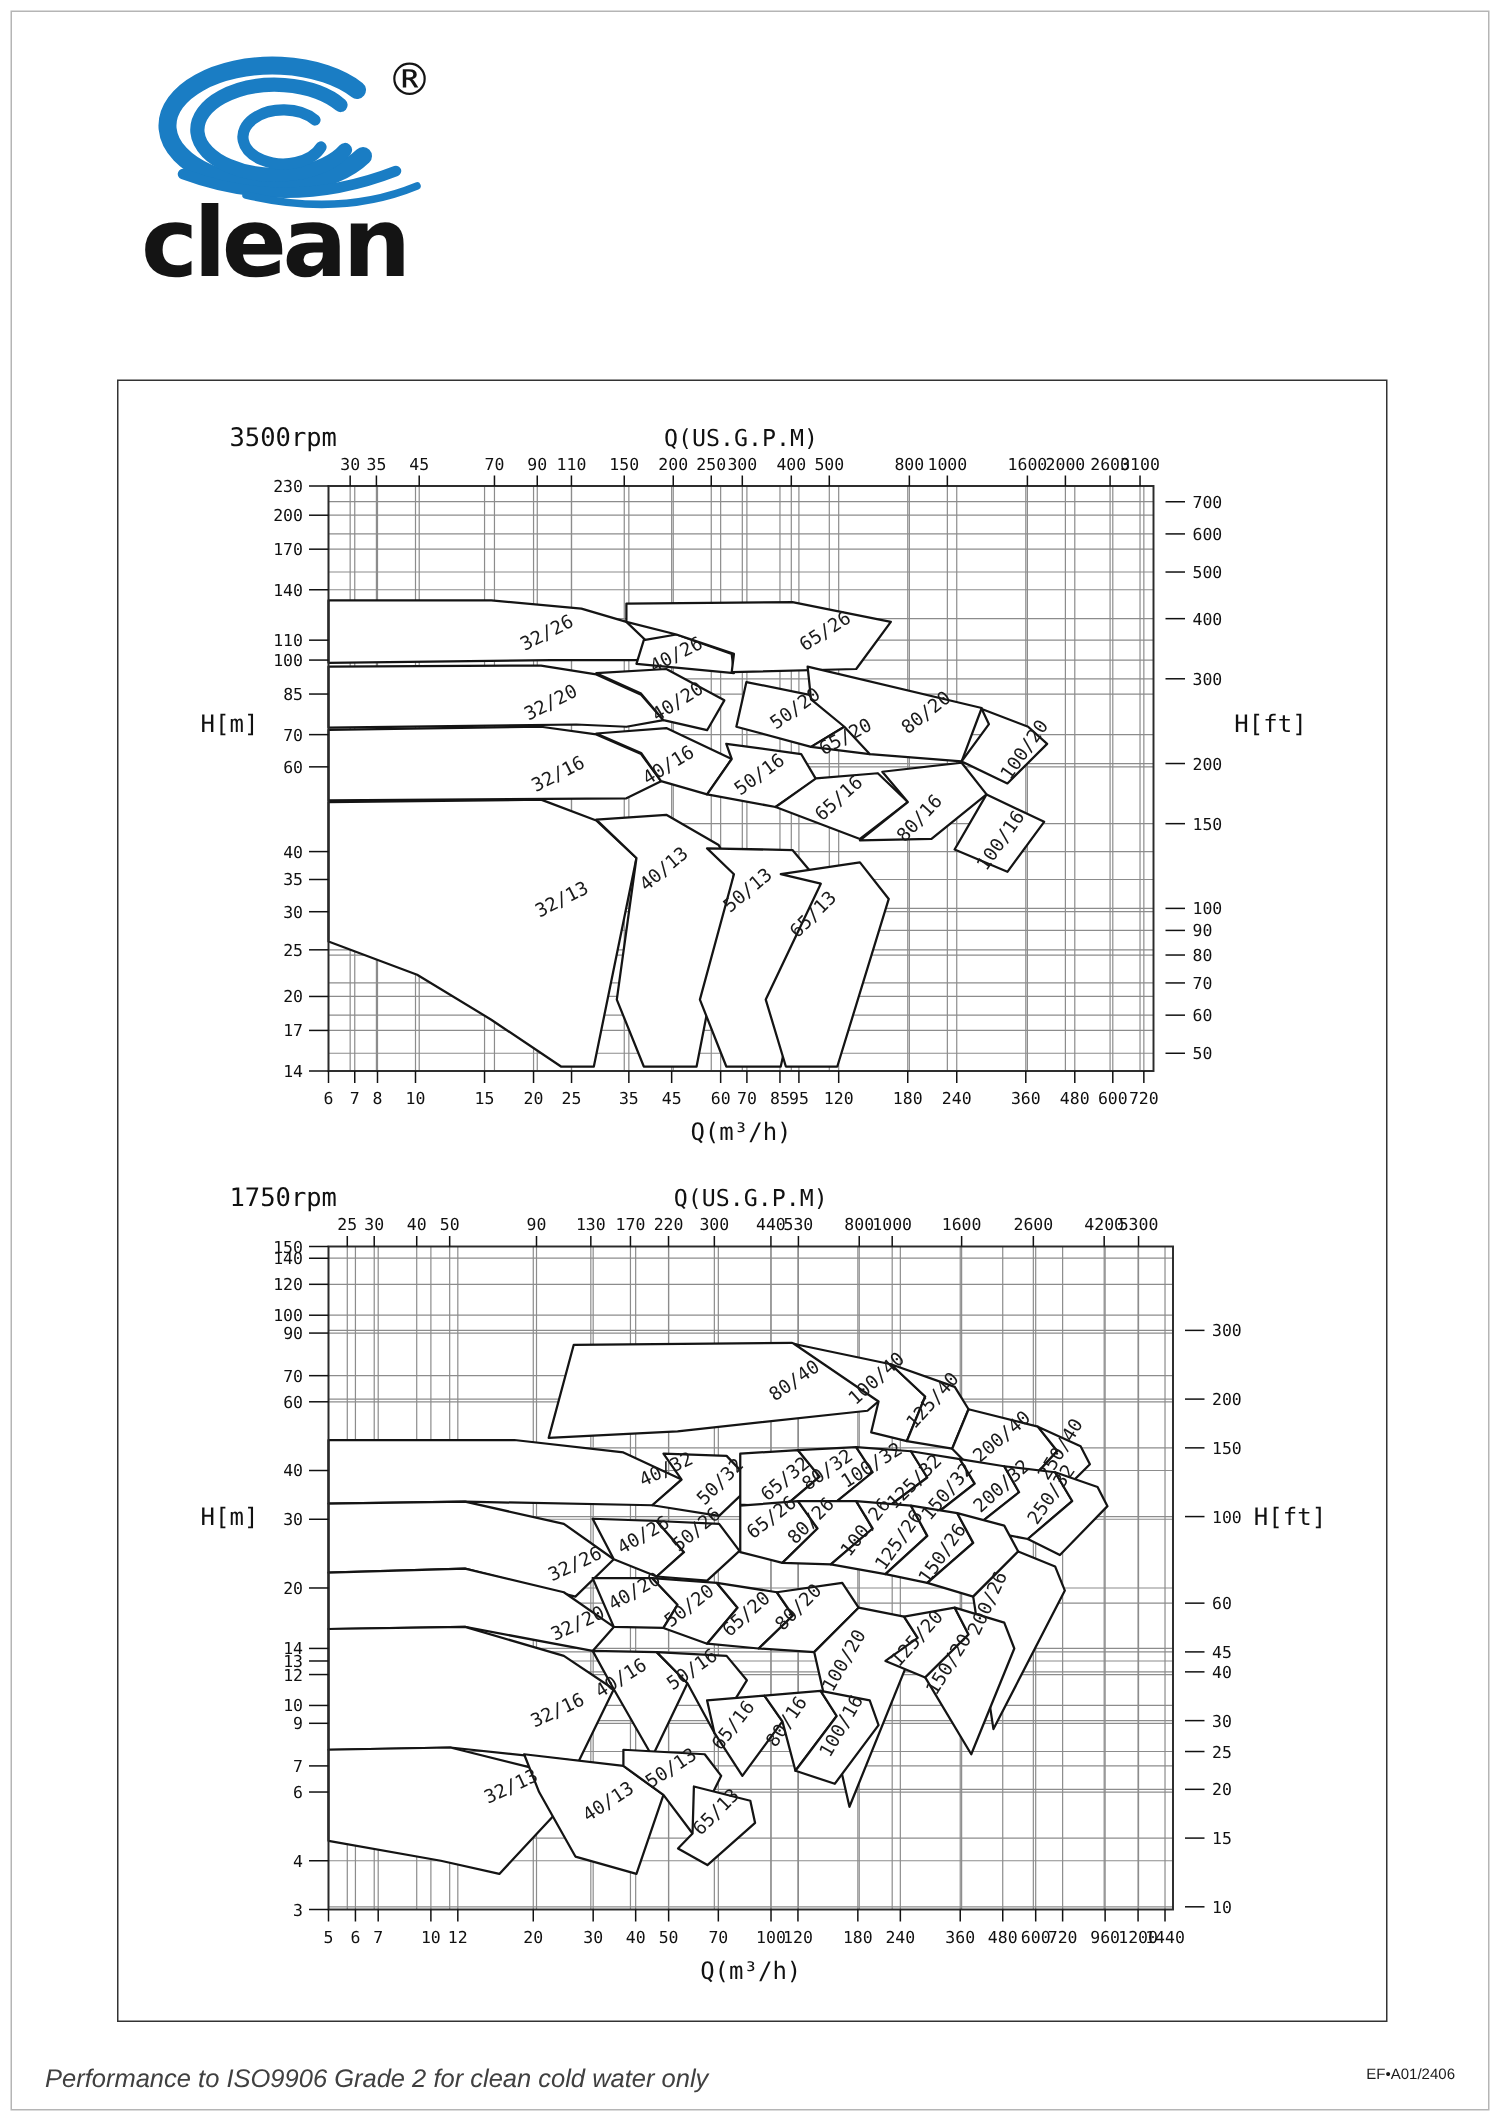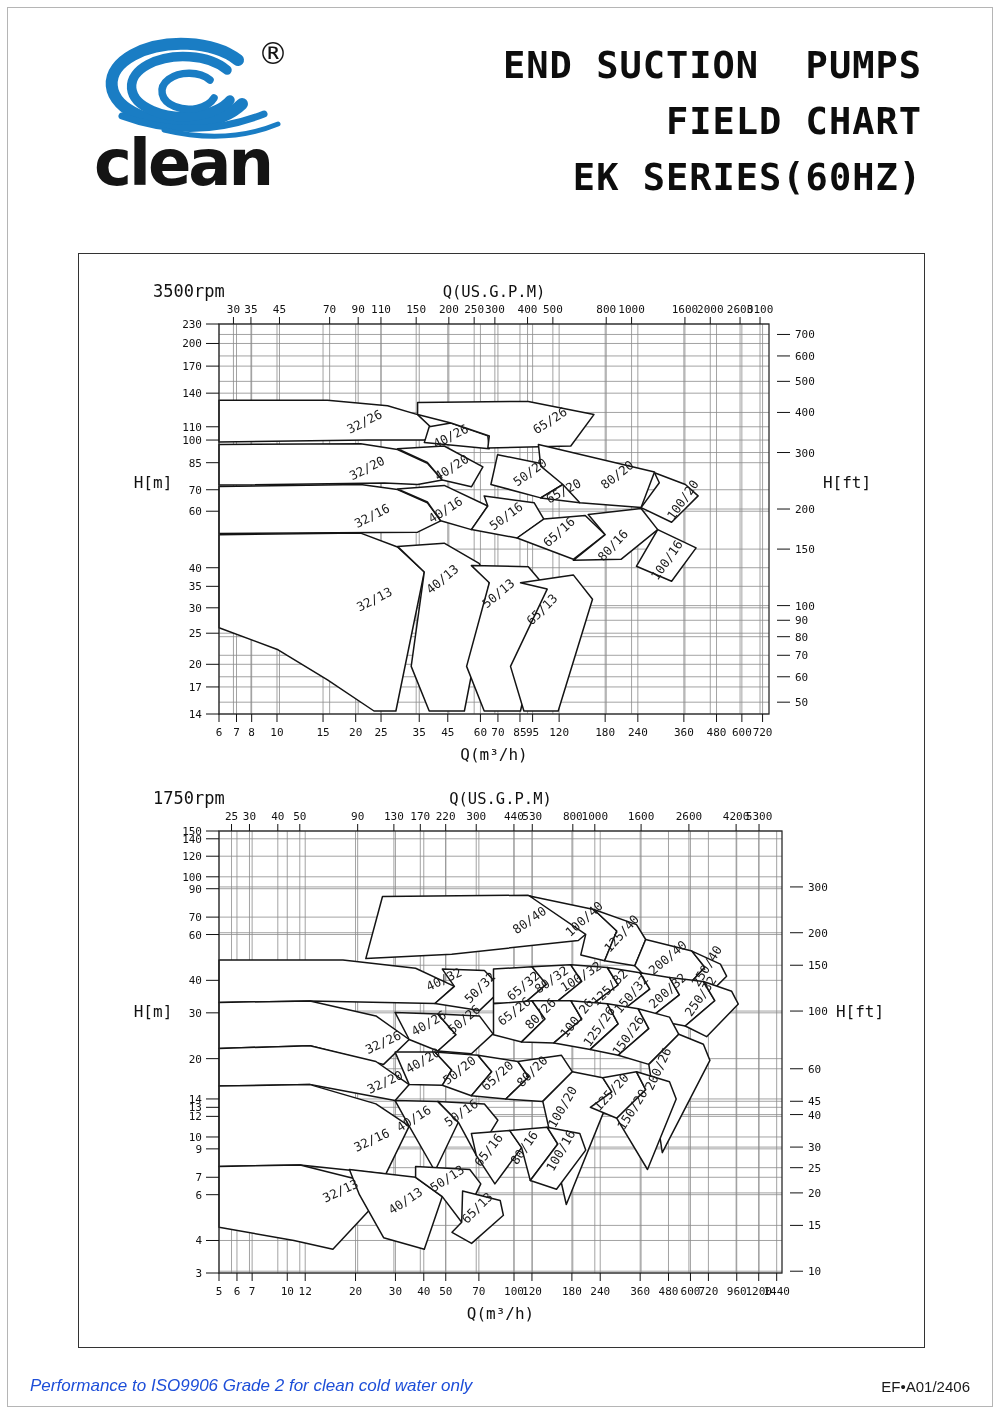--- a/index.html
+++ b/index.html
@@ -15,23 +15,23 @@
   .titles{position:absolute;right:78px;top:38px;text-align:right;
           font-family:"DejaVu Sans Mono",monospace;font-weight:bold;font-size:37px;
           line-height:56px;letter-spacing:1px;color:#0d0d0d;white-space:pre;}
   
   .chart-frame{position:absolute;left:78px;top:253px;width:845px;height:1093px;border:1px solid #333;}
   .chart-svg{position:absolute;}
   #chart-0{left:2px;top:2px;}
   #chart-1{left:2px;top:522px;}
   
   .footer-left{position:absolute;left:30px;top:1376px;font-family:"Liberation Sans",sans-serif;
-               font-style:italic;font-size:17px;color:#1d4ed8;}
+               font-style:italic;font-size:17px;color:#404040;}
   .footer-right{position:absolute;right:30px;top:1378px;font-family:"Liberation Sans",sans-serif;
-                font-size:15px;color:#1a1a1a;}
+                font-size:10px;color:#1a1a1a;}
 </style>
 </head>
 <body>
 
 <div class="page">
   <div class="page-frame"></div>
 
   <div class="logo">
     <svg width="230" height="125" viewBox="0 0 230 125">
       <g fill="none" stroke="#1a7dc4" stroke-linecap="round" id="swirl-group">
@@ -39,21 +39,20 @@
         <path d="M135 40 A52 30 0 1 0 138 70" stroke-width="9.5" stroke="#1a7dc4"></path>
         <path d="M118 50 A27 18 0 1 0 122 68" stroke-width="7.5" stroke="#1a7dc4"></path>
         <path d="M30 86 Q100 112 172 84" stroke-width="7" stroke="#1a7dc4"></path>
         <path d="M72 100 Q135 115 186 94" stroke-width="5" stroke="#1a7dc4"></path>
       </g>
     </svg>
     <div class="reg">®</div>
     <div class="wordmark">clean</div>
   </div>
 
-  <div class="titles"><div>END SUCTION  PUMPS</div><div>FIELD CHART</div><div>EK SERIES(60HZ)</div></div>
 
   <div class="chart-frame">
     <svg id="chart-0" class="chart-svg" width="841" height="518" viewBox="80 255 841 518">
         <g stroke="#8c8c8c" stroke-width="0.8">
           <line x1="218" y1="323" x2="218" y2="713"></line>
           <line x1="235.50198173435408" y1="323" x2="235.50198173435408" y2="713"></line>
           <line x1="250.66288791586538" y1="323" x2="250.66288791586538" y2="713"></line>
           <line x1="275.9981920716217" y1="323" x2="275.9981920716217" y2="713"></line>
           <line x1="322.03394698349933" y1="323" x2="322.03394698349933" y2="713"></line>
           <line x1="354.6968348993648" y1="323" x2="354.6968348993648" y2="713"></line>

